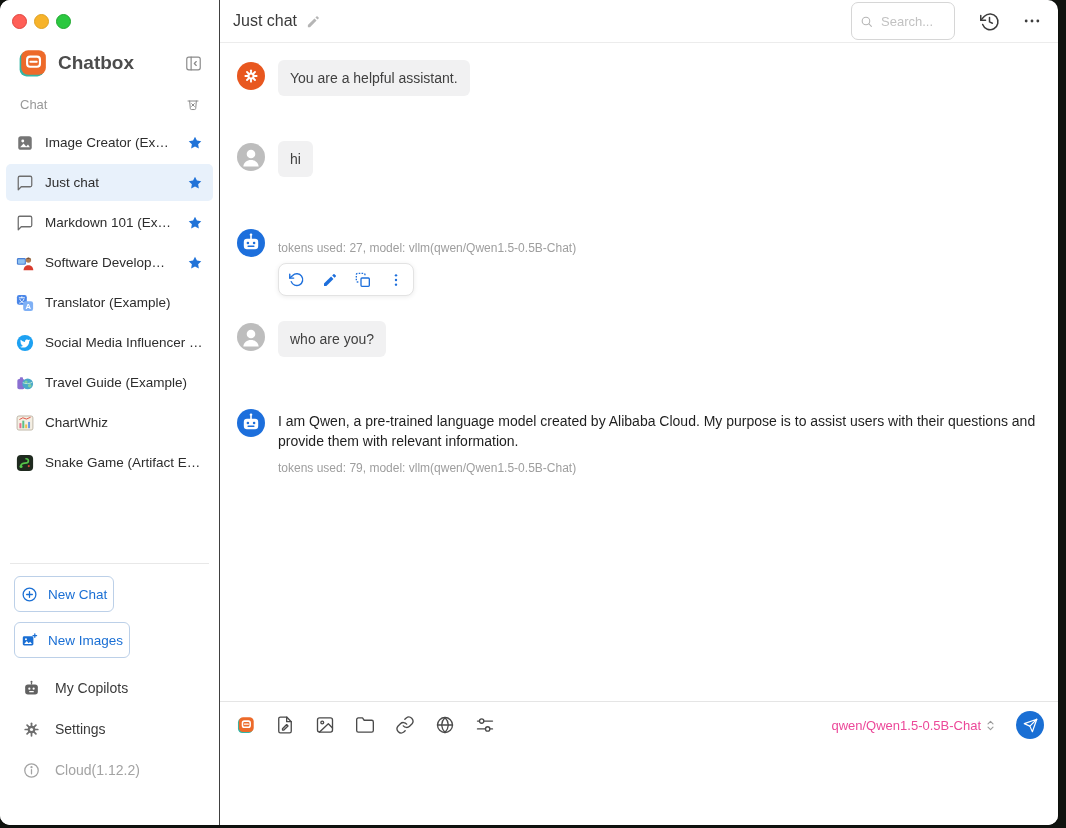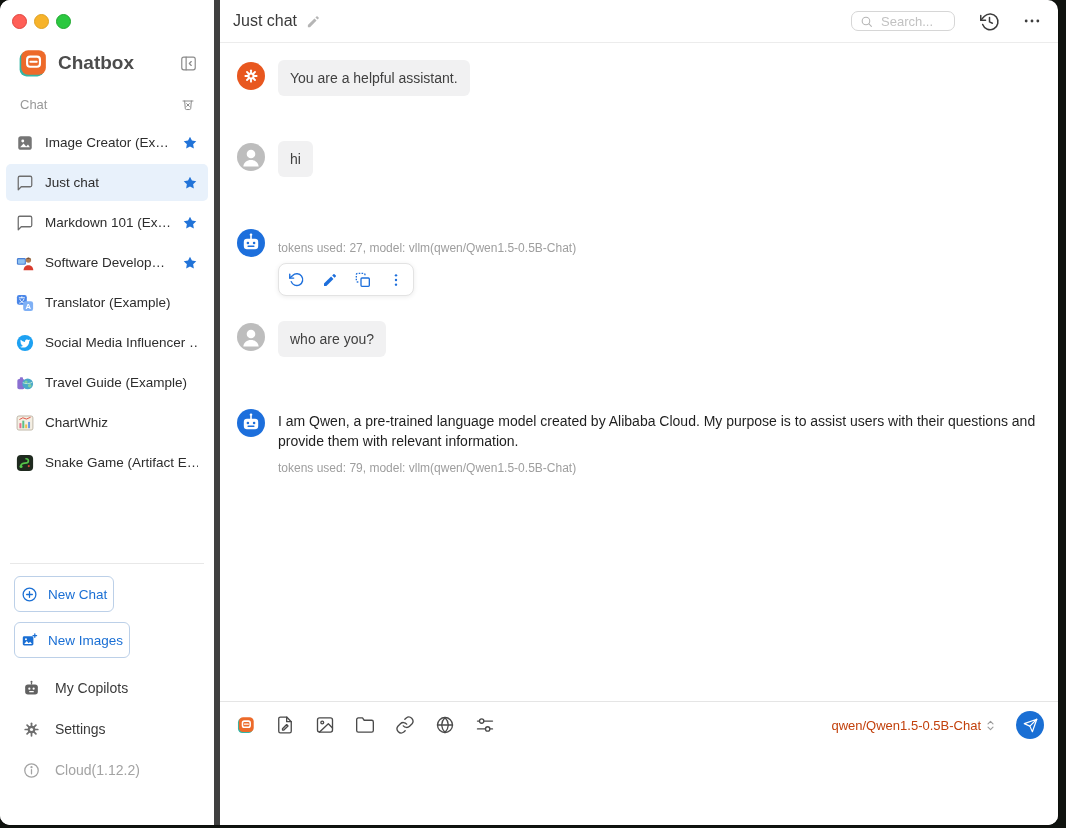--- a/index.html
+++ b/index.html
@@ -10,21 +10,21 @@
     -webkit-font-smoothing:antialiased;
   }
   .window{
     position:absolute;left:0;top:0;width:1058px;height:825px;
     background:#fff;border-radius:10px;overflow:hidden;
     display:flex;box-shadow:0 0 0 1px rgba(0,0,0,.18);
   }
   
   .sidebar{
     position:relative;width:220px;min-width:220px;box-sizing:border-box;
-    border-right:6px solid #404040;background:#fff;
+    border-right:1px solid #404040;background:#fff;
     display:flex;flex-direction:column;
   }
   .traffic{position:absolute;top:14px;left:12px;display:flex;gap:7px;}
   .tl{width:13px;height:13px;border-radius:50%;}
   .tl.red{background:#ff5f57;border:0.5px solid #e0443e;}
   .tl.yellow{background:#f7b32a;border:0.5px solid #dea123;}
   .tl.green{background:#2bc840;border:0.5px solid #1fa82f;}
   .logo-row{margin:47px 14px 0 18px;height:32px;display:flex;align-items:center;}
   .app-name{font-size:19px;font-weight:bold;color:#4c4c4c;margin-left:10px;flex:1;}
   .icon-btn{background:none;border:none;padding:2px;cursor:pointer;color:#8a8a8a;display:flex;align-items:center;justify-content:center;}
@@ -57,21 +57,21 @@
   
   .main{flex:1;display:flex;flex-direction:column;min-width:0;}
   .main-header{
     height:43px;min-height:43px;box-sizing:border-box;border-bottom:1px solid #ececec;
     display:flex;align-items:center;padding:0 14px 0 13px;
   }
   .page-title{font-size:16px;color:#3a3a3a;}
   .title-edit{margin-left:9px;display:flex;cursor:pointer;}
   .header-right{margin-left:auto;display:flex;align-items:center;}
   .search-box{
-    width:104px;height:20px;box-sizing:border-box;border:1px solid #d6d6d6;border-radius:7px;
+    width:104px;height:38px;box-sizing:border-box;border:1px solid #d6d6d6;border-radius:7px;
     display:flex;align-items:center;padding:0 8px;background:#fff;
   }
   .search-box input{
     border:none;outline:none;width:70px;margin-left:6px;font-size:13px;color:#444;
     font-family:"Liberation Sans",sans-serif;background:transparent;
   }
   .search-box input::placeholder{color:#c2c2c2;}
   .hist-btn{margin-left:22px;color:#3c3c3c;}
   .more-btn{margin-left:18px;color:#3c3c3c;}
   
@@ -94,21 +94,21 @@
     box-shadow:0 1px 5px rgba(0,0,0,.08);
   }
   .msg-toolbar .tb{color:#1d6fdc;display:flex;cursor:pointer;background:none;border:none;padding:0;}
   
   .composer{border-top:1px solid #e5e5e5;background:#fff;padding:9px 14px 0 17px;height:124px;box-sizing:border-box;}
   .comp-row{display:flex;align-items:center;height:28px;}
   .tools{display:flex;align-items:center;gap:20px;color:#4a4a4a;}
   .tools .icon-btn{color:#4a4a4a;padding:0;}
   .comp-right{margin-left:auto;display:flex;align-items:center;}
   .model-select{display:flex;align-items:center;gap:2px;cursor:pointer;background:none;border:none;padding:0;}
-  .model-select span{font-size:13px;color:#c2410c;font-family:"Liberation Sans",sans-serif;}
+  .model-select span{font-size:13px;color:#ec4899;font-family:"Liberation Sans",sans-serif;}
   .send-btn{
     width:28px;height:28px;border-radius:50%;background:#1a6fd4;border:none;margin-left:18px;
     display:flex;align-items:center;justify-content:center;cursor:pointer;
   }
   .comp-input{margin-top:10px;}
   .comp-input textarea{
     width:100%;height:64px;border:none;outline:none;resize:none;
     font-size:14px;color:#333;font-family:"Liberation Sans",sans-serif;padding:0;
   }
   .comp-input textarea::placeholder{color:#9aa0a6;}

